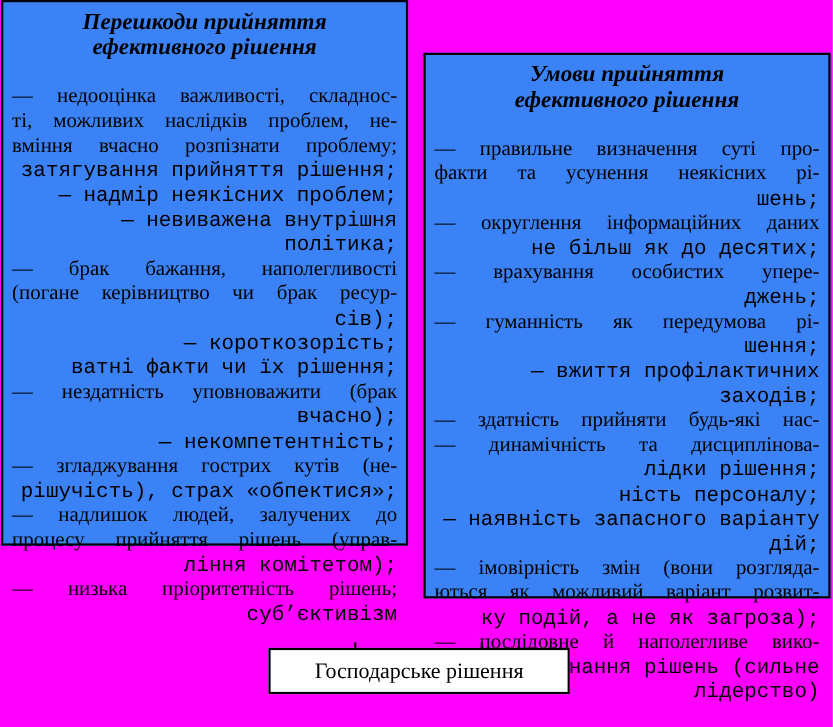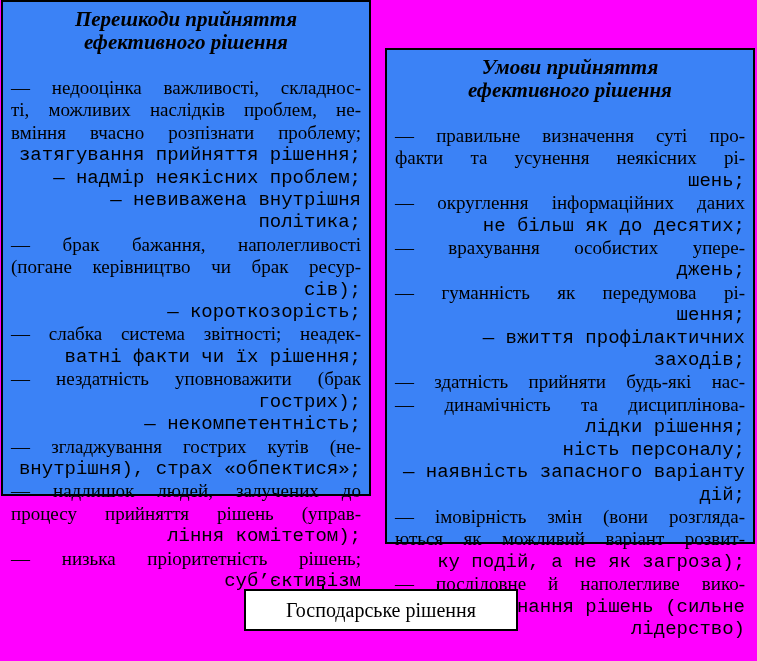--- a/index.html
+++ b/index.html
@@ -82,27 +82,26 @@
         <div class="line jl">— недооцінка важливості, складнос-</div>
         <div class="line jl">ті, можливих наслідків проблем, не-</div>
         <div class="line jl">вміння вчасно розпізнати проблему;</div>
         <div class="line ll">затягування прийняття рішення;</div>
         <div class="line ll">— надмір неякісних проблем;</div>
         <div class="line ll">— невиважена внутрішня політика;</div>
         <div class="line jl">— брак бажання, наполегливості</div>
         <div class="line jl">(погане керівництво чи брак ресур-</div>
         <div class="line ll">сів);</div>
         <div class="line ll">— короткозорість;</div>
-        <div class="line jl">— слабка система звітності; неадек-</div>
         <div class="line ll">ватні факти чи їх рішення;</div>
         <div class="line jl">— нездатність уповноважити (брак</div>
-        <div class="line ll">гострих);</div>
+        <div class="line ll">вчасно);</div>
         <div class="line ll">— некомпетентність;</div>
         <div class="line jl">— згладжування гострих кутів (не-</div>
-        <div class="line ll">внутрішня), страх «обпектися»;</div>
+        <div class="line ll">рішучість), страх «обпектися»;</div>
         <div class="line jl">— надлишок людей, залучених до</div>
         <div class="line jl">процесу прийняття рішень (управ-</div>
         <div class="line ll">ління комітетом);</div>
         <div class="line jl">— низька пріоритетність рішень;</div>
         <div class="line ll">суб’єктивізм</div>
       </div>
   </div>
 
   <div class="panel right">
     <div class="panel-title">

